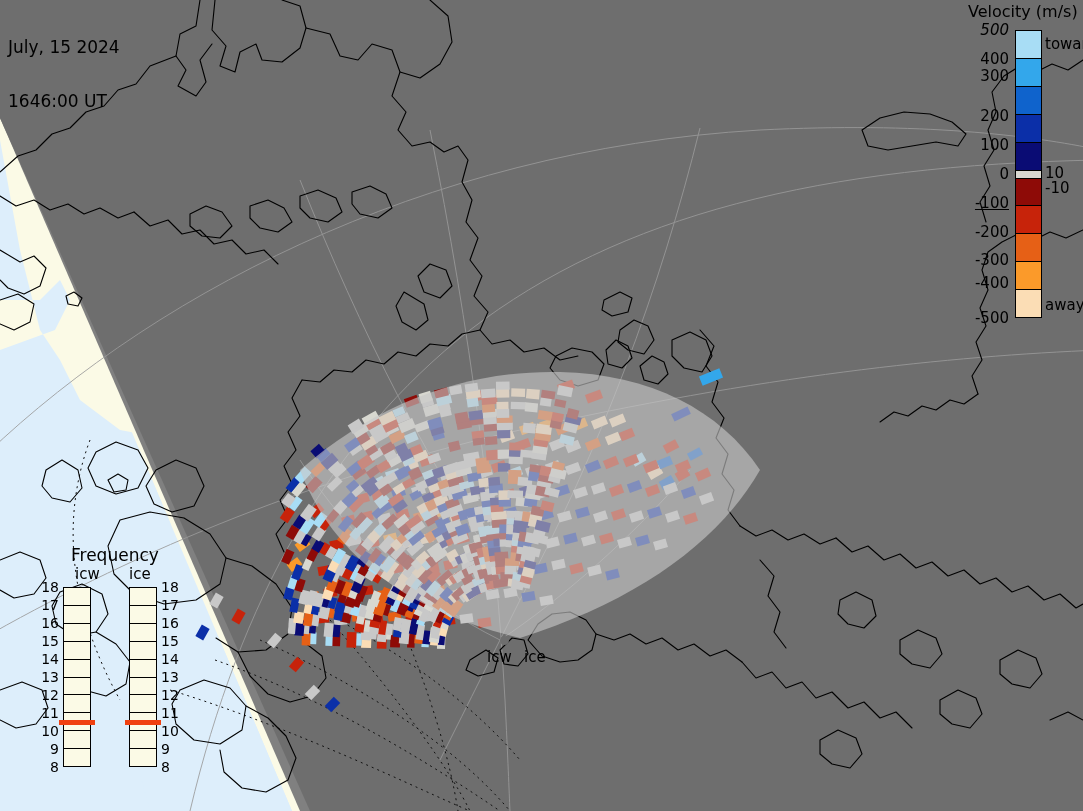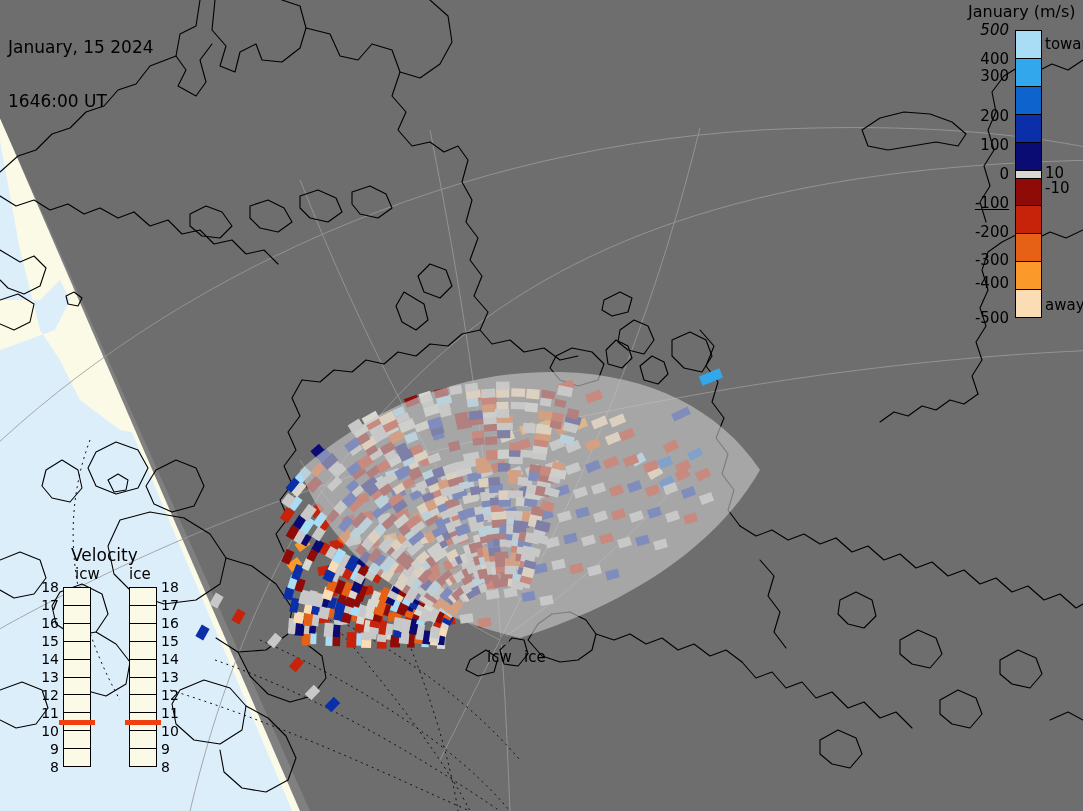--- a/index.html
+++ b/index.html
@@ -880,26 +880,26 @@
           <rect x="567.2018113824987" y="409.28123041494996" width="11.190438777297008" height="9.333146513594848" fill="#8E0B07" transform="rotate(14.299999999999997,572.7970307711472,413.9478036717474)"></rect>
         </g>
 
       <g id="gs-layer">
           <path d="M300,470 C380,400 470,370 560,372 C650,374 720,410 760,470 C720,540 640,600 520,638 C400,610 330,550 300,470 Z" fill="#C8C8C8" opacity="0.62"></path>
         </g>
     </g>
   </svg>
 
   <div id="timestamp">
-    <div>January, 15 2024</div>
+    <div>July, 15 2024</div>
     <div>1646:00 UT</div>
   </div>
 
   <div id="velocity-panel">
-    <div id="velocity-title">January (m/s)</div>
+    <div id="velocity-title">Velocity (m/s)</div>
     <div class="cb-ticks" id="cb-ticks">
         <div class="cb-tick" style="top: 0px; font-style: italic;">500</div>
         <div class="cb-tick" style="top: 28.8px;">400</div>
         <div class="cb-tick" style="top: 46px;">300</div>
         <div class="cb-tick" style="top: 86.4px; text-align: right;">200</div>
         <div class="cb-tick" style="top: 115.2px;">100</div>
         <div class="cb-tick" style="top: 144px;">0</div>
         <div class="cb-tick" style="top: 172.8px; text-decoration: underline;">-100</div>
         <div class="cb-tick" style="top: 201.6px;">-200</div>
         <div class="cb-tick" style="top: 230.4px;">-300</div>
@@ -921,21 +921,21 @@
       </div>
     <div class="cb-rlabels" id="cb-rlabels">
         <div class="cb-rlabel" style="top: 14px;">toward</div>
         <div class="cb-rlabel" style="top: 143px;">10</div>
         <div class="cb-rlabel" style="top: 158px; text-align: right;">-10</div>
         <div class="cb-rlabel" style="top: 275px;">away</div>
       </div>
   </div>
 
   <div id="freq-panel">
-    <div id="freq-title">Velocity</div>
+    <div id="freq-title">Frequency</div>
     <div class="freq-sub" id="freq-sub-icw">icw</div>
     <div class="freq-sub" id="freq-sub-ice">ice</div>
 
     <div class="freq-ticks" id="freq-ticks-icw">
         <div class="freq-tick" style="top: 0px;">18</div>
         <div class="freq-tick" style="top: 18px;">17</div>
         <div class="freq-tick" style="top: 36px;">16</div>
         <div class="freq-tick" style="top: 54px;">15</div>
         <div class="freq-tick" style="top: 72px;">14</div>
         <div class="freq-tick" style="top: 90px;">13</div>

